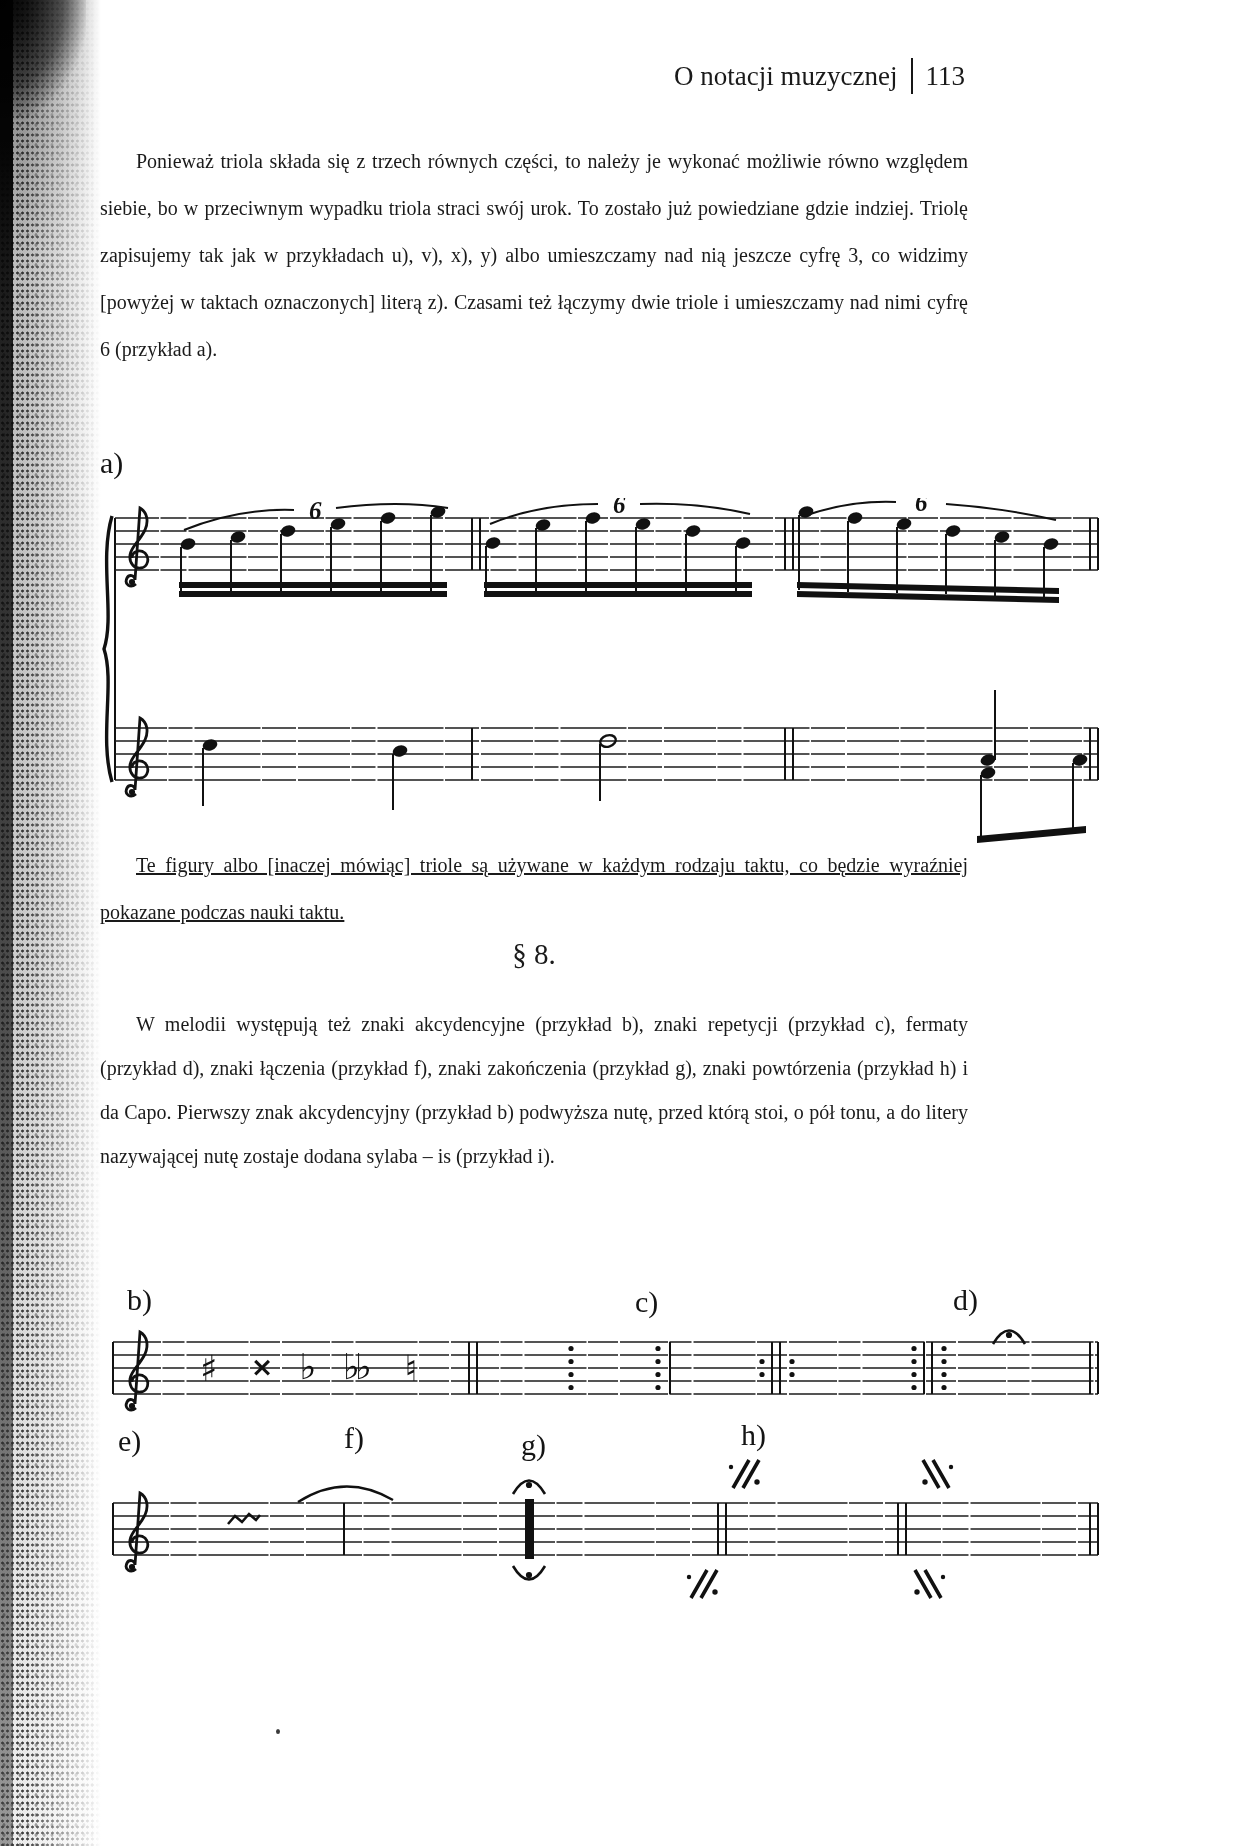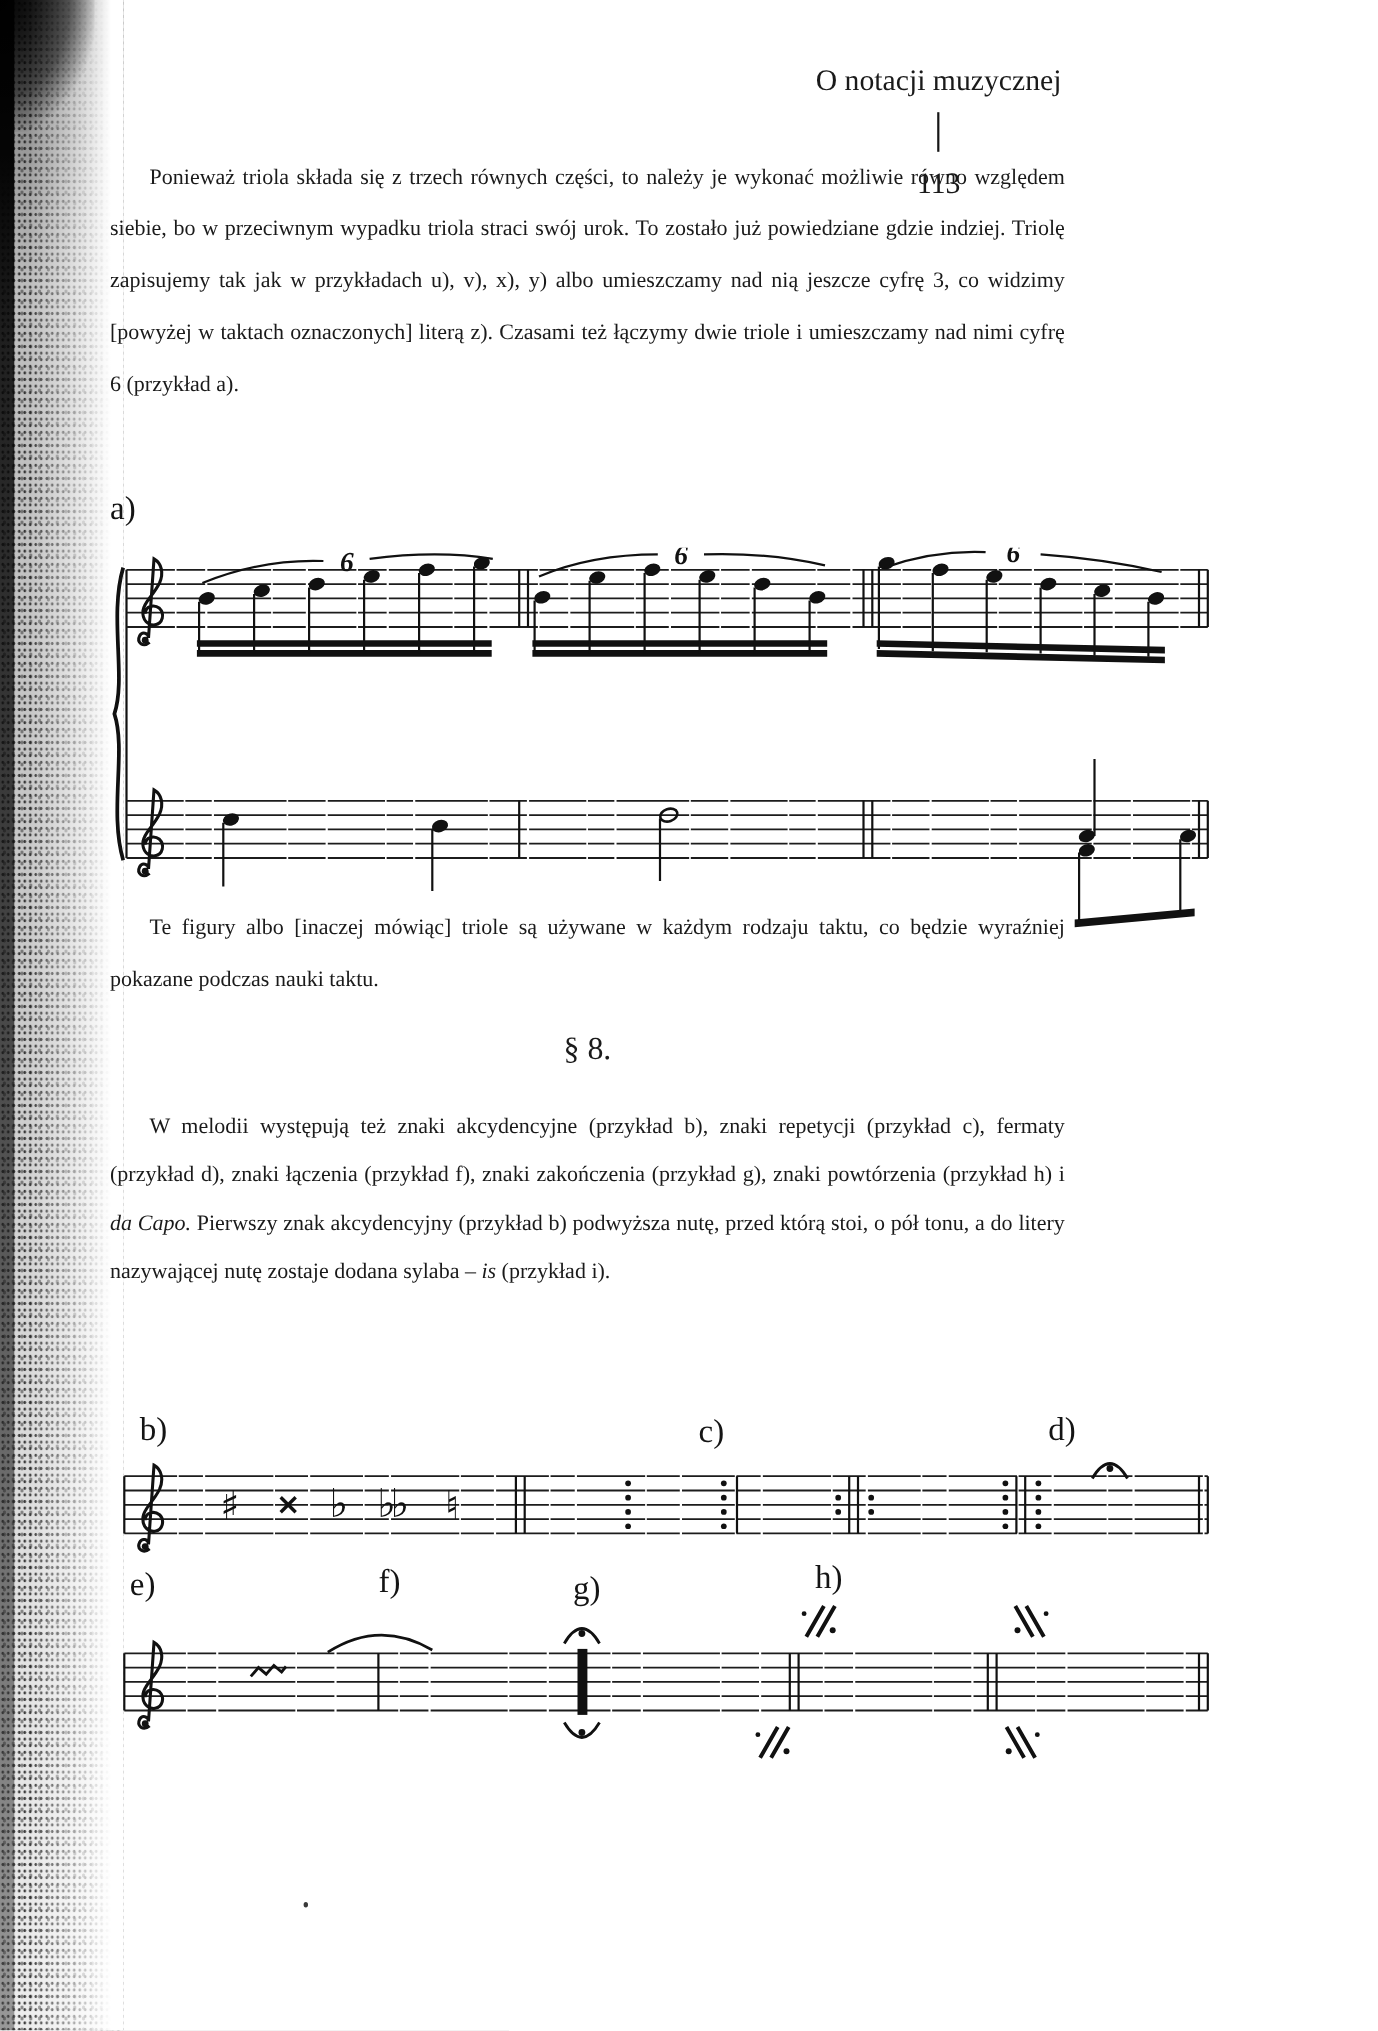--- a/index.html
+++ b/index.html
@@ -30,39 +30,38 @@
       rgba(25,25,25,.68) 58%,rgba(70,70,70,.5) 100%);
   }
   .scan-edge::after{
     content:'';position:absolute;left:0;top:0;width:86px;height:120px;
     background:radial-gradient(ellipse at 0 0, rgba(0,0,0,.95), rgba(0,0,0,.5) 52%, rgba(0,0,0,0) 74%);
   }
   .running-head{
     position:absolute;top:58px;right:288px;
     display:flex;align-items:center;gap:13px;
     font-size:27px;
-    flex-direction:column;
   }
   .running-head .divider{width:2px;height:36px;background:#161616;}
   .para{
     position:absolute;left:100px;width:868px;
     font-size:20px;line-height:47px;
     text-align:justify;
   }
   .para .indent{display:inline-block;width:36px;}
   #p3{line-height:44px;}
   .section-heading{
     position:absolute;left:100px;width:868px;text-align:center;
     font-size:29px;
   }
   .ex-label{position:absolute;font-size:30px;color:#141414;}
   .music{position:absolute;left:98px;}
   .music path,.music line{stroke-linecap:butt;}
   .speck{position:absolute;left:276px;top:1729px;width:4px;height:5px;border-radius:50%;background:#3a3a3a;}
-  .it{font-style:italic;}
+  .it{}
   svg text.tuplet{font-family:"Liberation Serif","DejaVu Serif",serif;font-style:italic;font-weight:bold;font-size:25px;fill:#111;}
   svg text.acc{font-family:"DejaVu Sans",sans-serif;fill:#111;}
 </style>
 </head>
 <body>
 
 <div class="page">
   <div class="scan-edge"></div>
 
   <div class="running-head">
@@ -199,21 +198,21 @@
       <ellipse cx="890" cy="262" rx="7.5" ry="5.5" transform="rotate(-18 890 262)" fill="#111"></ellipse>
       <ellipse cx="890" cy="275" rx="7.5" ry="5.5" transform="rotate(-18 890 275)" fill="#111"></ellipse>
       <line x1="897" y1="262" x2="897" y2="192" stroke="#111" stroke-width="2"></line>
       <line x1="883" y1="277" x2="883" y2="340" stroke="#111" stroke-width="2"></line>
       <ellipse cx="982" cy="262" rx="7.5" ry="5.5" transform="rotate(-18 982 262)" fill="#111"></ellipse>
       <line x1="975" y1="265" x2="975" y2="330" stroke="#111" stroke-width="2"></line>
       <path d="M 879 338 L 988 328 L 988 335 L 879 345 Z" fill="#111"></path>
     </g>
   </svg>
 
-  <p class="para" id="p2" style="top:800px;"><span class="indent"></span><span>Te figury albo [inaczej mówiąc] triole są używane w każdym rodzaju taktu, co będzie wyraźniej pokazane podczas nauki taktu.</span></p>
+  <p class="para" id="p2" style="top:822px;text-decoration:underline;"><span class="indent"></span><span>Te figury albo [inaczej mówiąc] triole są używane w każdym rodzaju taktu, co będzie wyraźniej pokazane podczas nauki taktu.</span></p>
 
   <div class="section-heading" style="top:938px;">§ 8.</div>
 
   <p class="para" id="p3" style="top:982px;"><span class="indent"></span><span>W melodii występują też znaki akcydencyjne (przykład b), znaki repetycji (przykład c), fermaty (przykład d), znaki łączenia (przykład f), znaki zakończenia (przykład g), znaki powtórzenia (przykład h) i </span><span class="it">da Capo.</span><span> Pierwszy znak akcydencyjny (przykład b) podwyższa nutę, przed którą stoi, o pół tonu, a do litery nazywającej nutę zostaje dodana sylaba – </span><span class="it">is</span><span> (przykład i).</span></p>
 
   <div class="ex-label" style="left:127px;top:1283px;">b)</div>
   <div class="ex-label" style="left:635px;top:1285px;">c)</div>
   <div class="ex-label" style="left:953px;top:1283px;">d)</div>
 
   <svg class="music" style="top:1312px;" width="1010" height="125" viewBox="0 0 1010 125">

